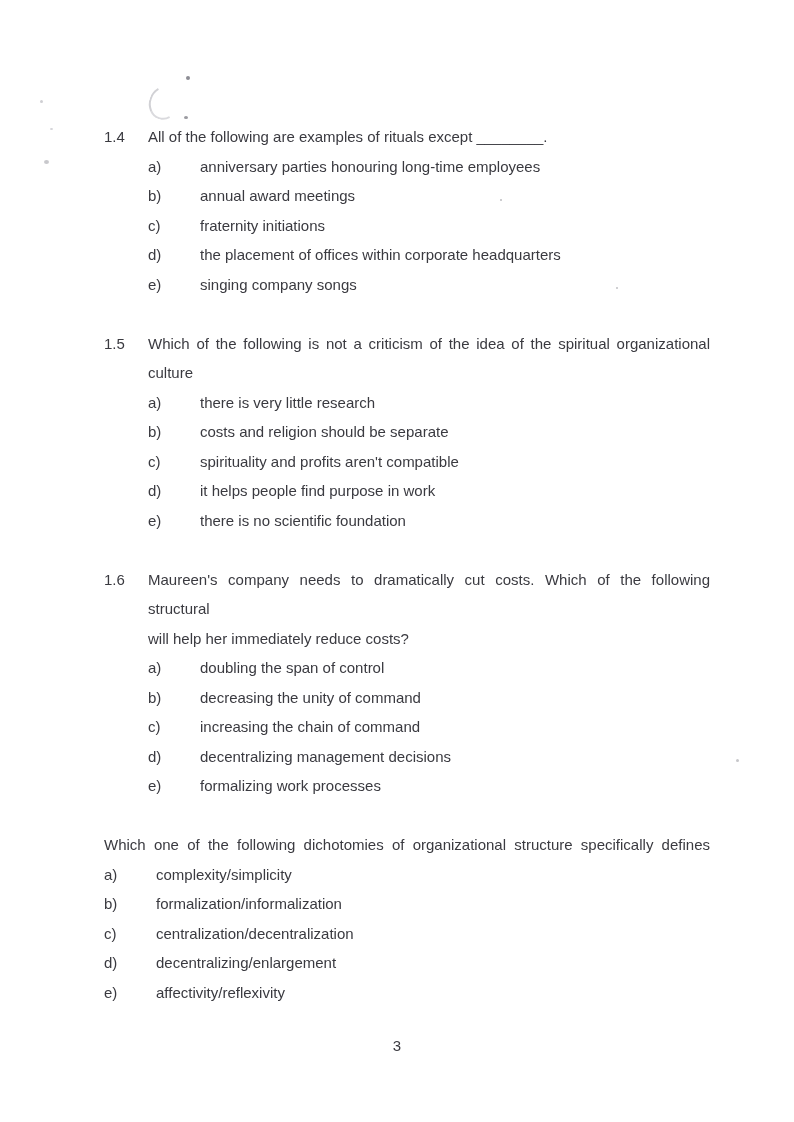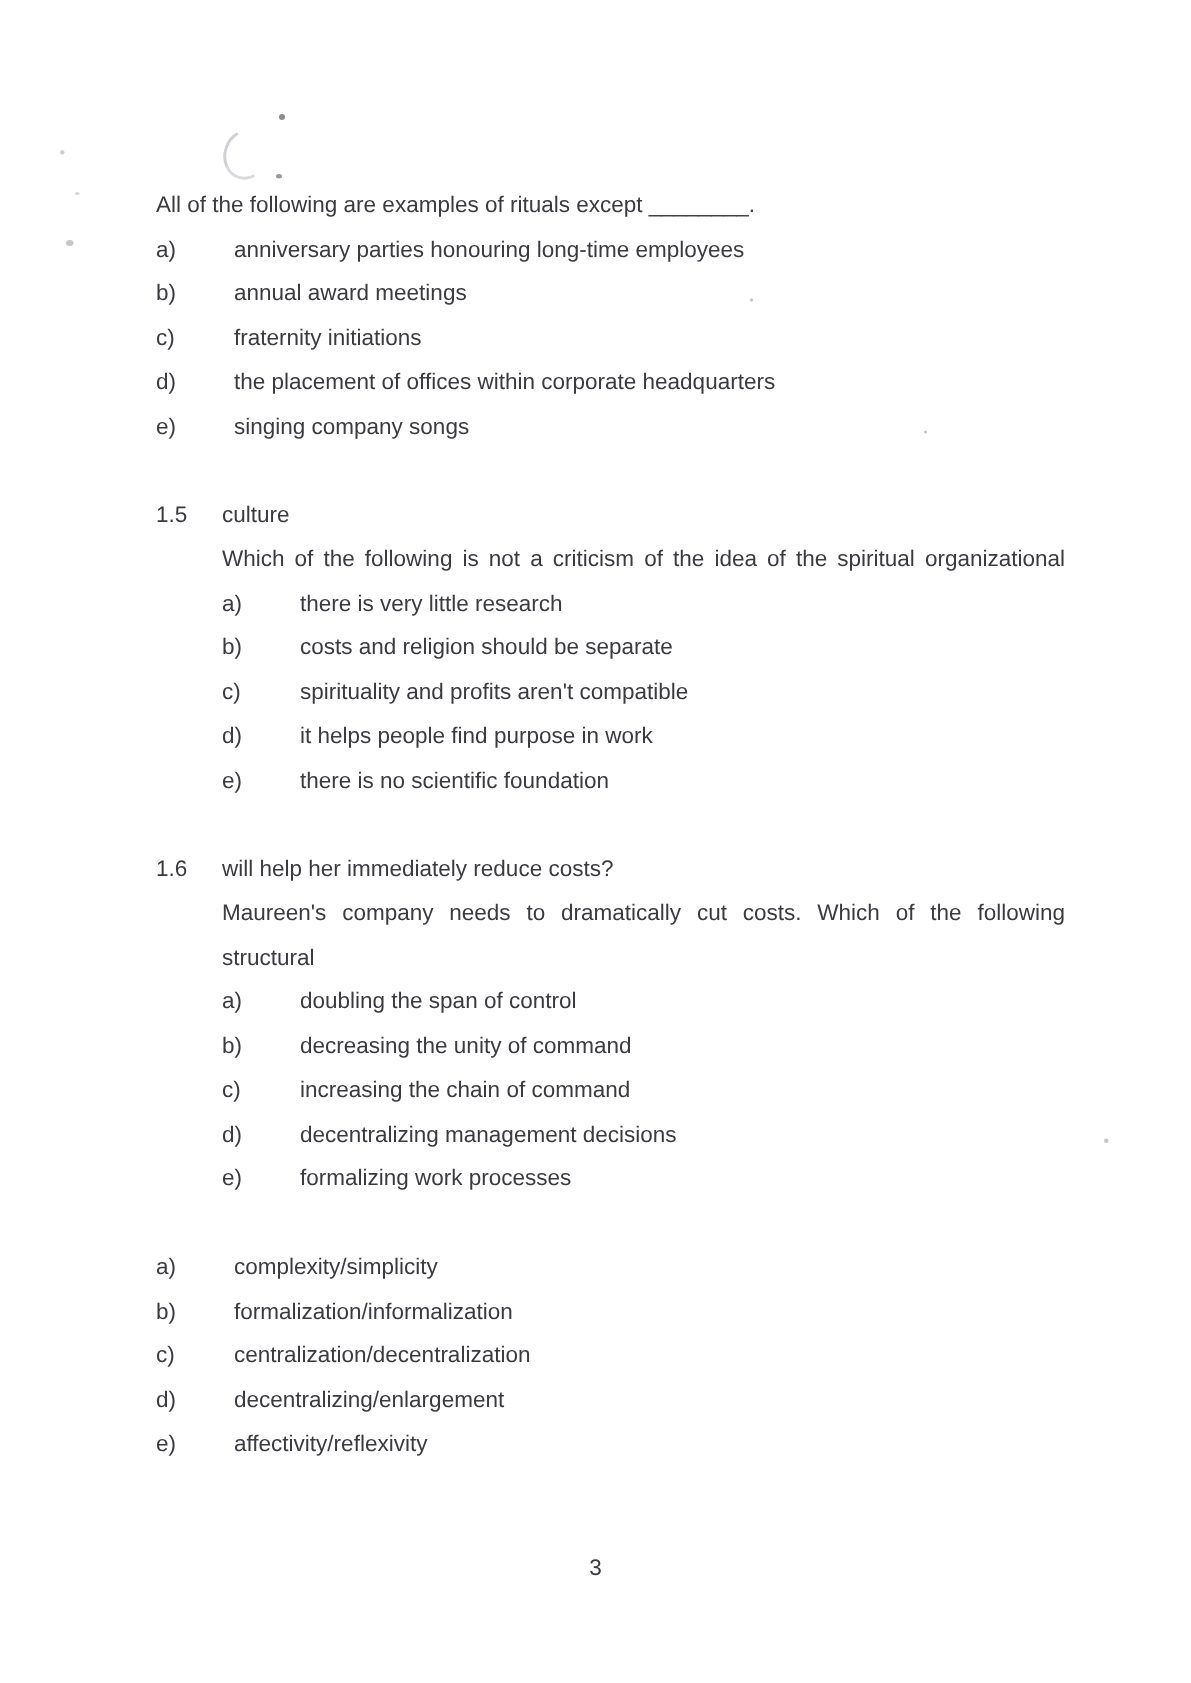--- a/index.html
+++ b/index.html
@@ -105,20 +105,21 @@
   <div class="artifact speck s3"></div>
   <div class="artifact speck s4"></div>
   <div class="artifact speck s5"></div>
   <div class="artifact speck s6"></div>
   <div class="artifact speck s7"></div>
   <div class="artifact speck s8"></div>
 
   <div class="content">
 
     <div class="question">
+      <div class="q-num">1.4</div>
       <div class="q-body">
         <div class="q-line">All of the following are examples of rituals except ________.</div>
         <div class="option">
           <span class="opt-letter">a)</span>
           <span class="opt-text">anniversary parties honouring long-time employees</span>
         </div>
         <div class="option">
           <span class="opt-letter">b)</span>
           <span class="opt-text">annual award meetings</span>
         </div>
@@ -133,22 +134,22 @@
         <div class="option">
           <span class="opt-letter">e)</span>
           <span class="opt-text">singing company songs</span>
         </div>
       </div>
     </div>
 
     <div class="question">
       <div class="q-num">1.5</div>
       <div class="q-body">
+        <div class="q-line justify">Which of the following is not a criticism of the idea of the spiritual organizational</div>
         <div class="q-line">culture</div>
-        <div class="q-line justify">Which of the following is not a criticism of the idea of the spiritual organizational</div>
         <div class="option">
           <span class="opt-letter">a)</span>
           <span class="opt-text">there is very little research</span>
         </div>
         <div class="option">
           <span class="opt-letter">b)</span>
           <span class="opt-text">costs and religion should be separate</span>
         </div>
         <div class="option">
           <span class="opt-letter">c)</span>
@@ -161,22 +162,22 @@
         <div class="option">
           <span class="opt-letter">e)</span>
           <span class="opt-text">there is no scientific foundation</span>
         </div>
       </div>
     </div>
 
     <div class="question">
       <div class="q-num">1.6</div>
       <div class="q-body">
+        <div class="q-line justify">Maureen's company needs to dramatically cut costs. Which of the following structural</div>
         <div class="q-line">will help her immediately reduce costs?</div>
-        <div class="q-line justify">Maureen's company needs to dramatically cut costs. Which of the following structural</div>
         <div class="option">
           <span class="opt-letter">a)</span>
           <span class="opt-text">doubling the span of control</span>
         </div>
         <div class="option">
           <span class="opt-letter">b)</span>
           <span class="opt-text">decreasing the unity of command</span>
         </div>
         <div class="option">
           <span class="opt-letter">c)</span>
@@ -188,20 +189,21 @@
         </div>
         <div class="option">
           <span class="opt-letter">e)</span>
           <span class="opt-text">formalizing work processes</span>
         </div>
       </div>
     </div>
 
     <div class="question">
       <div class="q-body">
+        <div class="q-line justify">Which one of the following dichotomies of organizational structure specifically defines</div>
         <div class="option">
           <span class="opt-letter">a)</span>
           <span class="opt-text">complexity/simplicity</span>
         </div>
         <div class="option">
           <span class="opt-letter">b)</span>
           <span class="opt-text">formalization/informalization</span>
         </div>
         <div class="option">
           <span class="opt-letter">c)</span>

